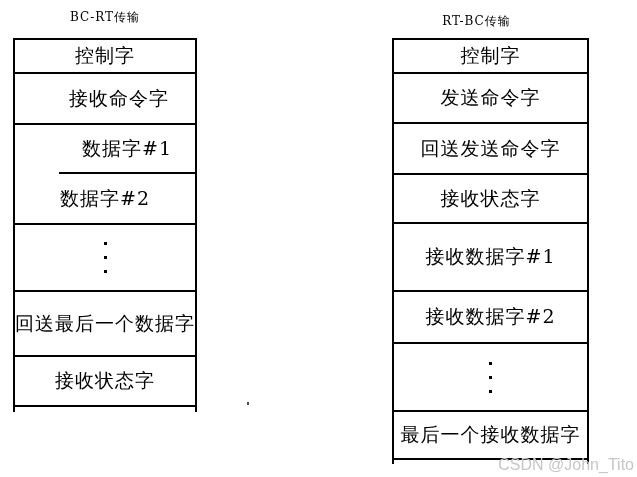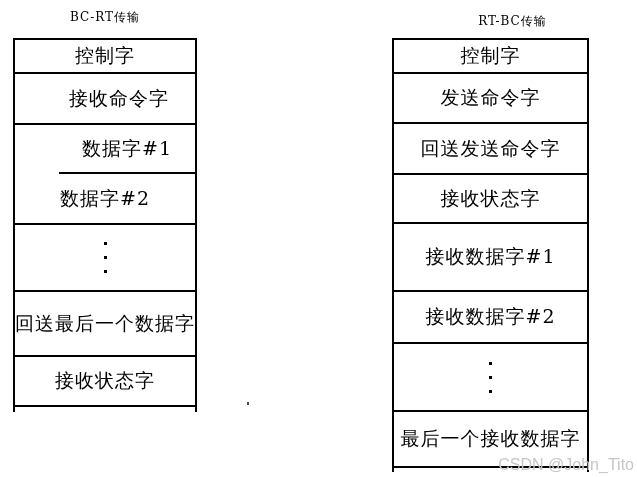--- a/index.html
+++ b/index.html
@@ -13,21 +13,21 @@
     overflow:hidden;
   }
   .col-title{
     position:absolute;
     text-align:center;
     font-size:12px;
     letter-spacing:1px;
     white-space:nowrap;
   }
   #left-title{left:13px;top:9px;width:184px;}
-  #right-title{left:414px;top:13px;width:197px;}
+  #right-title{left:378px;top:13px;width:197px;}
   .fmt-table{
     position:absolute;
     border:2px solid #000000;
     border-bottom:none;
     box-sizing:border-box;
     background:#ffffff;
   }
   #left-table{left:13px;top:38px;width:184px;}
   #right-table{left:392px;top:38px;width:197px;}
   .row{
@@ -95,21 +95,21 @@
       <div class="row" style="height: 50px;">发送命令字</div>
       <div class="row" style="height: 51px;">回送发送命令字</div>
       <div class="row" style="height: 49px;">接收状态字</div>
       <div class="row" style="height: 68px;">接收数据字#1</div>
       <div class="row" style="height: 52px;">接收数据字#2</div>
       <div class="row dots" style="height: 68px;">
         <span class="dot"></span>
         <span class="dot"></span>
         <span class="dot"></span>
       </div>
-      <div class="row" style="height: 56px;">最后一个接收数据字</div>
+      <div class="row" style="height: 48px;">最后一个接收数据字</div>
       <div class="row stub" style="height: 4px;"></div>
     </div>
 
   <div id="speck"></div>
 
   <div id="watermark" style="color: rgb(198, 198, 198);">CSDN @John_Tito</div>
 
 </div>
 
 </body></html>

